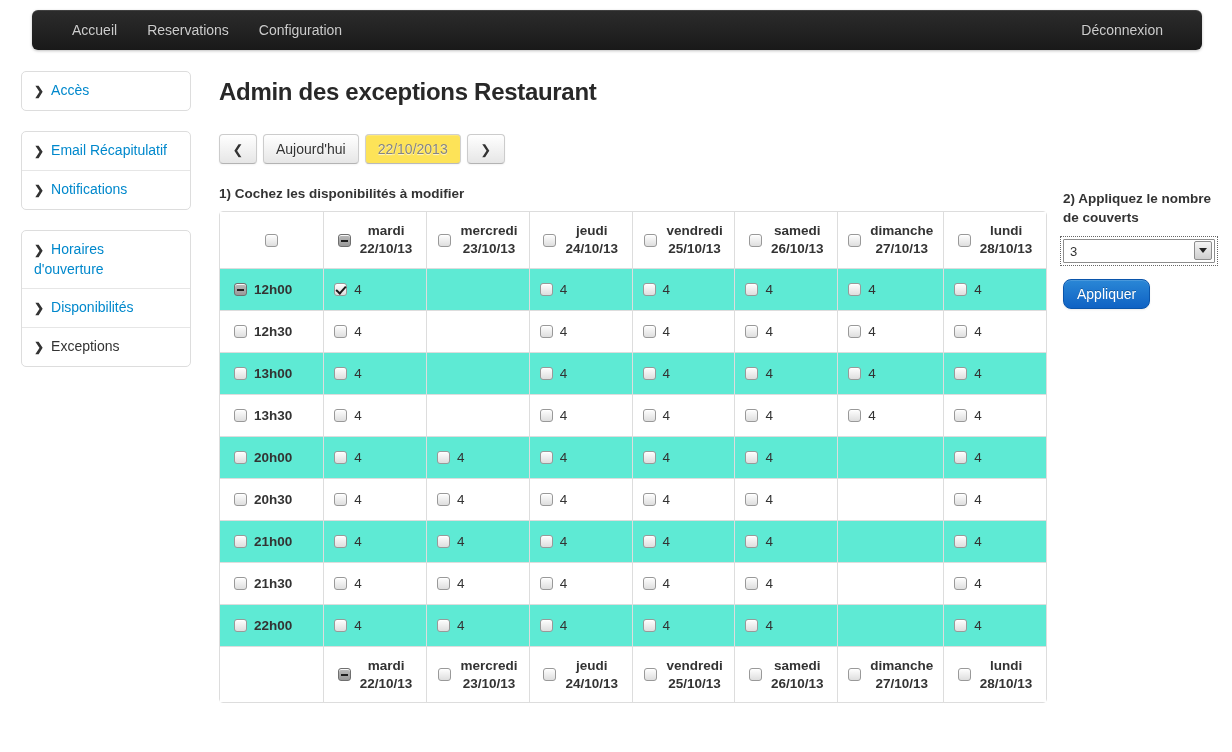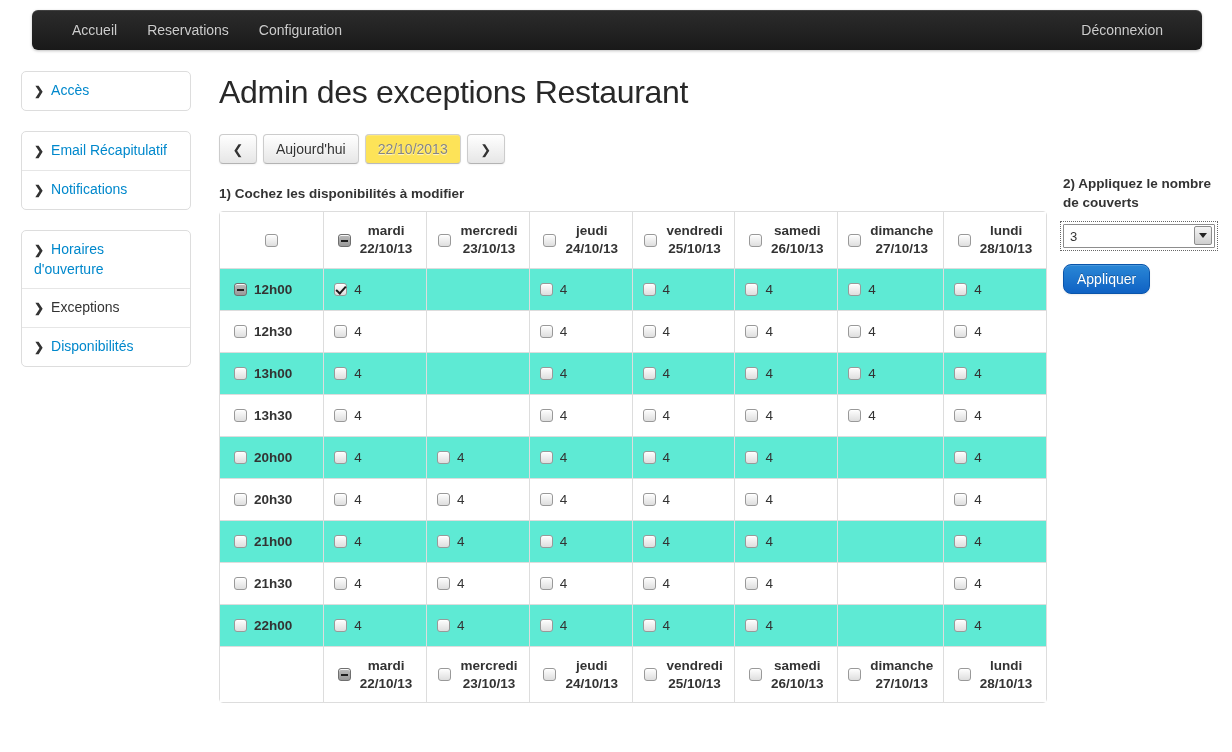--- a/index.html
+++ b/index.html
@@ -73,22 +73,22 @@
   }
   .nav-group-item .label { display: inline; }
 
   
   .main {
     position: absolute;
     left: 219px; top: 72px;
     width: 830px;
   }
   .page-title {
-    font-size: 32px;
-    font-weight: normal;
+    font-size: 24px;
+    font-weight: bold;
     color: #282828;
     line-height: 40px;
     margin: 0 0 22px 0;
     letter-spacing: -0.3px;
   }
 
   
   .btn-toolbar {
     display: flex;
     gap: 6px;
@@ -217,21 +217,21 @@
     align-items: center;
     justify-content: center;
     gap: 9px;
   }
   th.selectall-cell .hdr-inner { justify-content: center; }
   td.empty { }
 
   
   .rightpanel {
     position: absolute;
-    left: 1063px; top: 174px;
+    left: 1063px; top: 189px;
     width: 160px;
   }
   .rightpanel .step-label { margin-bottom: 12px; line-height: 19px; }
   .select-wrap {
     position: relative;
     width: 152px;
     outline: 1px dotted #666666;
     outline-offset: 2px;
     margin-bottom: 16px;
   }
@@ -312,25 +312,25 @@
     </a>
     <a class="nav-group-item">
       <span class="chev">❯</span><span class="label">Notifications</span>
     </a>
   </div>
 
   <div class="nav-group">
     <a class="nav-group-item">
       <span class="chev">❯</span><span class="label">Horaires d'ouverture</span>
     </a>
+    <a class="nav-group-item">
+      <span class="chev">❯</span><span class="label">Disponibilités</span>
+    </a>
     <a class="nav-group-item active">
       <span class="chev">❯</span><span class="label">Exceptions</span>
-    </a>
-    <a class="nav-group-item">
-      <span class="chev">❯</span><span class="label">Disponibilités</span>
     </a>
   </div>
 
 </div>
 
 <div class="main">
 
   <h1 class="page-title">Admin des exceptions Restaurant</h1>
 
   <div class="btn-toolbar">

